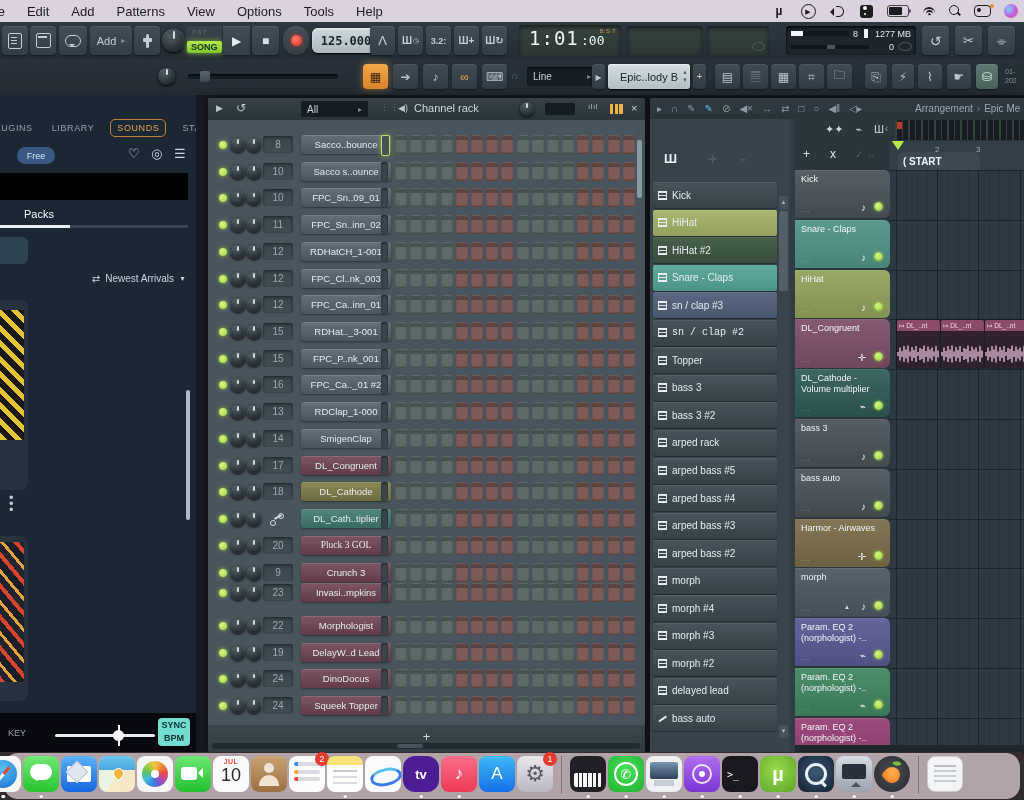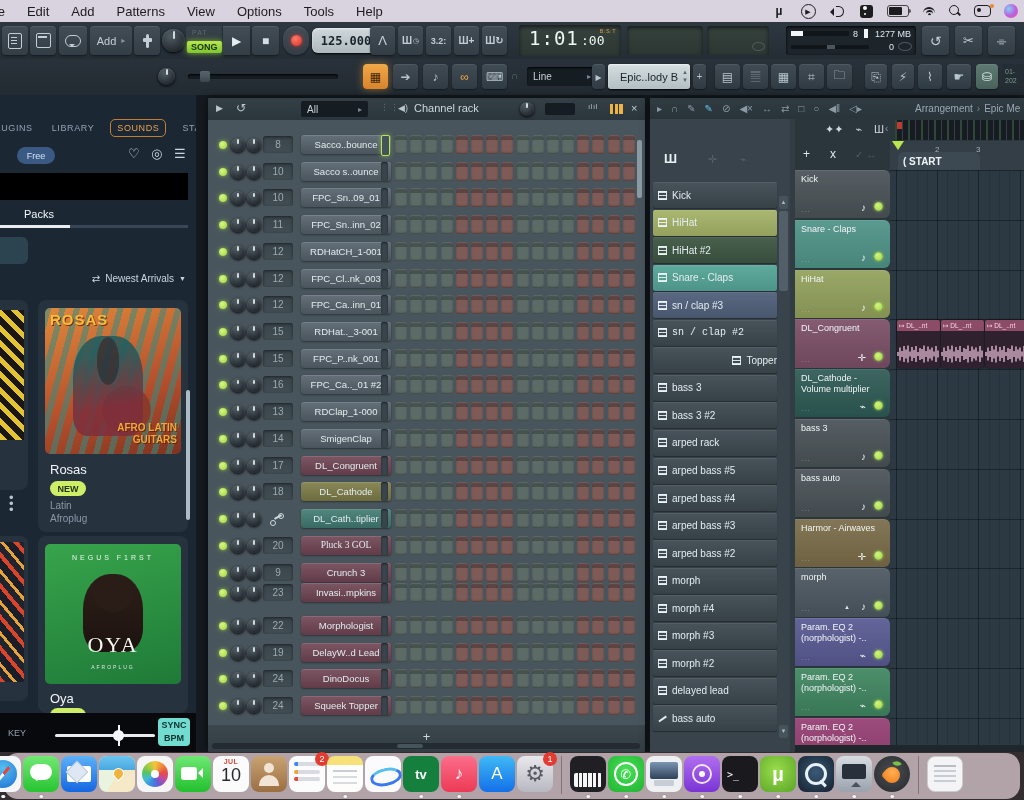--- a/index.html
+++ b/index.html
@@ -249,21 +249,21 @@
   .dk-cal-d{position:absolute;left:0;top:9px;width:36px;text-align:center;color:#2a2a2e;font-size:18px;font-weight:300;}
   .dk-contacts{background:linear-gradient(#c9a272,#9a6f42);}
   .dk-contacts::before{content:"";position:absolute;left:13px;top:7px;width:10px;height:10px;border-radius:50%;background:#f2e4d4;}
   .dk-contacts::after{content:"";position:absolute;left:8px;top:19px;width:20px;height:11px;border-radius:10px 10px 0 0;background:#f2e4d4;}
   .dk-reminders{background:#fcfcfc;padding:6px 5px;box-sizing:border-box;}
   .dk-reminders i{display:block;height:4px;margin-bottom:3.5px;border-radius:2px;background:linear-gradient(90deg,currentColor 0 4px,#d8dce2 4px);}
   .dk-notes{background:linear-gradient(#f7e27a 0 9px,#fdfdfb 9px);}
   .dk-notes::after{content:"";position:absolute;left:6px;top:14px;width:24px;height:2px;background:#c9ccd2;box-shadow:0 6px 0 #d8dbe0,0 12px 0 #d8dbe0;}
   .dk-freeform{background:#fbfbfd;}
   .dk-freeform::before{content:"";position:absolute;left:5px;top:12px;width:26px;height:12px;border-radius:50%;border:3.5px solid #3a7af0;border-top-color:#58c0e8;transform:rotate(-12deg);}
-  .dk-appletv{background:#15803d;}
+  .dk-appletv{background:#4c1d95;border-radius:12px;}
   .dk-appletv .glyph{font-size:13px;font-weight:bold;}
   .dk-music{background:linear-gradient(#fc6e8a,#ec3a55);}
   .dk-appstore{background:linear-gradient(#3fb9f6,#1470e8);}
   .dk-settings{background:linear-gradient(#e8e8ec,#b8b8c2);}
   .dk-settings .glyph{color:#5a5a64;font-size:22px;}
   .dk-piano{background:#202024;}
   .dk-piano::after{content:"";position:absolute;left:4px;bottom:5px;width:28px;height:14px;background:repeating-linear-gradient(90deg,#f6f6f6 0 3.5px,#202024 3.5px 4.7px);border-radius:2px;}
   .dk-whatsapp{background:radial-gradient(circle at 50% 40%,#4ae05a,#1fb32e);}
   .dk-whatsapp::before{content:"";position:absolute;inset:6px;border:2.5px solid #fff;border-radius:50%;}
   .dk-whatsapp .glyph{font-size:13px;}
@@ -460,46 +460,25 @@
         <span>⇄</span>
         <span>Newest Arrivals</span>
         <span style="font-size:7px;">▼</span>
       </div>
 
       <div class="side-card" style="top:205px;height:190px;">
           <div class="side-art1"></div>
         </div>
       <div class="kebab" style="top:400px;">•<br>•<br>•</div>
 
-      <div class="card" style="top:205px;height:232px;">
-        <div class="card-art rosas-art">
-          <div class="rosas-fig"></div>
-          <div class="rosas-t">ROSAS</div>
-          <div class="rosas-s">AFRO LATIN GUITARS</div>
-        </div>
-        <div class="card-title" style="top:162px;">Rosas</div>
-        <div class="new-badge" style="top:181px;">NEW</div>
-        <div class="card-sub" style="top:200px;">Latin</div>
-        <div class="card-sub" style="top:213px;">Afroplug</div>
-      </div>
 
       <div class="side-card" style="top:441px;height:165px;">
           <div class="side-art2"></div>
         </div>
 
-      <div class="card" style="top:441px;height:177px;">
-        <div class="card-art oya-art" style="height:140px;">
-          <div class="oya-head"></div>
-          <div class="oya-arc">NEGUS F1RST</div>
-          <div class="oya-t">OYA</div>
-          <div class="oya-v">AFROPLUG</div>
-        </div>
-        <div class="card-title" style="top:155px;">Oya</div>
-        <div class="new-badge" style="top:172px;">NEW</div>
-      </div>
 
       <div class="br-scroll"></div>
 
       <div class="br-bottom">
         <span class="key-lab">KEY</span>
         <div class="key-slider">
           <span class="key-tick"></span>
           <span class="key-handle"></span>
         </div>
         <div class="sync-btn"><span>SYNC</span><br><span>BPM</span></div>
@@ -1149,21 +1128,21 @@
               <span>Snare  - Claps</span>
             </div>
             <div class="pk-item" style="top: 173.2px; background: linear-gradient(rgba(255, 255, 255, 0.06), rgba(0, 0, 0, 0.1)), rgb(80, 96, 122);">
               <span class="pk-glyph"></span>
               <span>sn / clap #3</span>
             </div>
             <div class="pk-item" style="top: 200.75px; background: linear-gradient(rgba(255, 255, 255, 0.06), rgba(0, 0, 0, 0.1)), rgb(61, 72, 80); font-family: Liberation Mono, monospace;">
               <span class="pk-glyph"></span>
               <span>sn / clap #2</span>
             </div>
-            <div class="pk-item" style="top: 228.3px; background: linear-gradient(rgba(255, 255, 255, 0.06), rgba(0, 0, 0, 0.1)), rgb(61, 72, 80); justify-content: flex-end;">
+            <div class="pk-item" style="top: 228.3px; background: linear-gradient(rgba(255, 255, 255, 0.06), rgba(0, 0, 0, 0.1)), rgb(61, 72, 80);">
               <span class="pk-glyph"></span>
               <span>Topper</span>
             </div>
             <div class="pk-item" style="top: 255.85px; background: linear-gradient(rgba(255, 255, 255, 0.06), rgba(0, 0, 0, 0.1)), rgb(61, 72, 80);">
               <span class="pk-glyph"></span>
               <span>bass 3</span>
             </div>
             <div class="pk-item" style="top: 283.4px; background: linear-gradient(rgba(255, 255, 255, 0.06), rgba(0, 0, 0, 0.1)), rgb(61, 72, 80);">
               <span class="pk-glyph"></span>
               <span>bass 3 #2</span>

